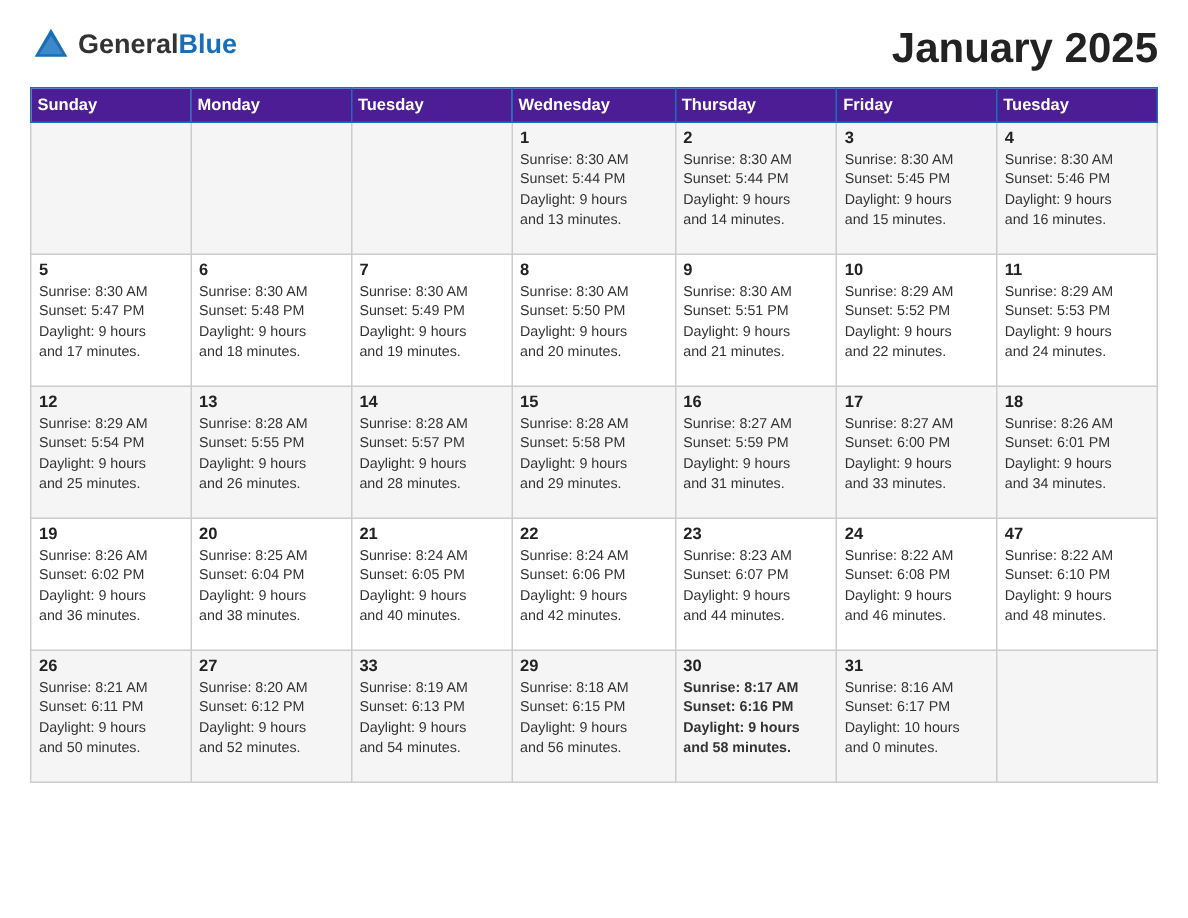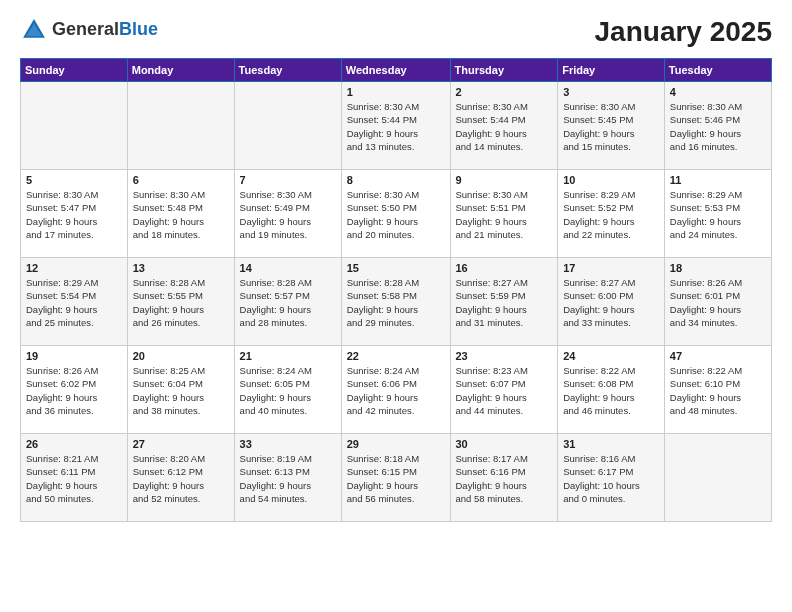--- a/index.html
+++ b/index.html
@@ -337,21 +337,21 @@
           </td>
           <td>
             <div class="day-num">29</div>
             <div class="day-info" style="white-space: pre-line;">Sunrise: 8:18 AM
 Sunset: 6:15 PM
 Daylight: 9 hours
 and 56 minutes.</div>
           </td>
           <td>
             <div class="day-num">30</div>
-            <div class="day-info" style="white-space: pre-line;">Sunrise: 8:17 AM
+            <div class="day-info" style="white-space: pre-line; font-weight: bold;">Sunrise: 8:17 AM
 Sunset: 6:16 PM
 Daylight: 9 hours
 and 58 minutes.</div>
           </td>
           <td>
             <div class="day-num">31</div>
             <div class="day-info" style="white-space: pre-line;">Sunrise: 8:16 AM
 Sunset: 6:17 PM
 Daylight: 10 hours
 and 0 minutes.</div>

